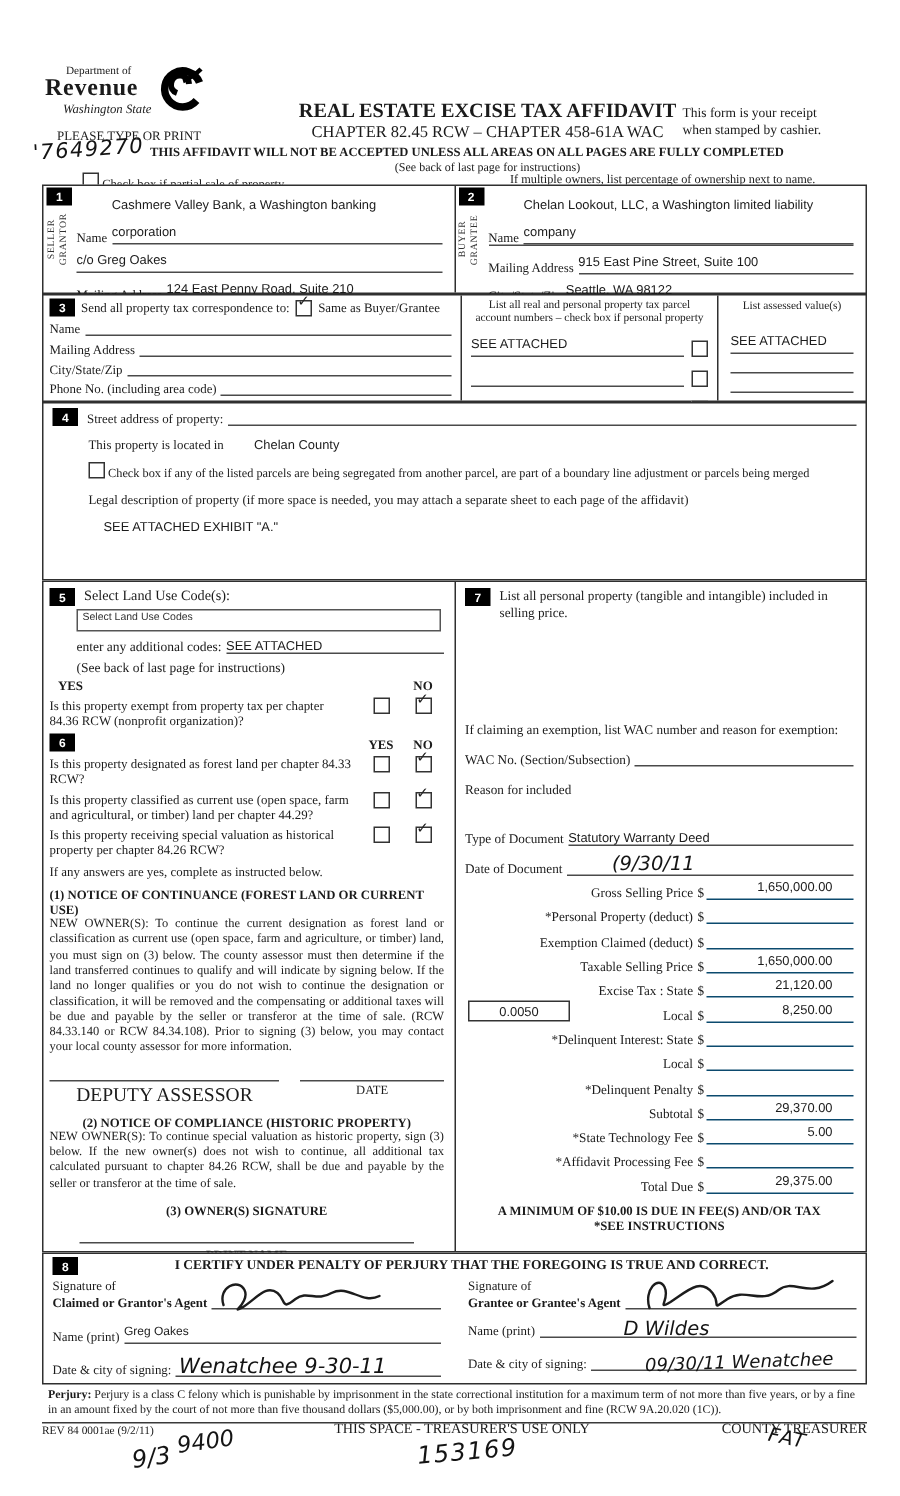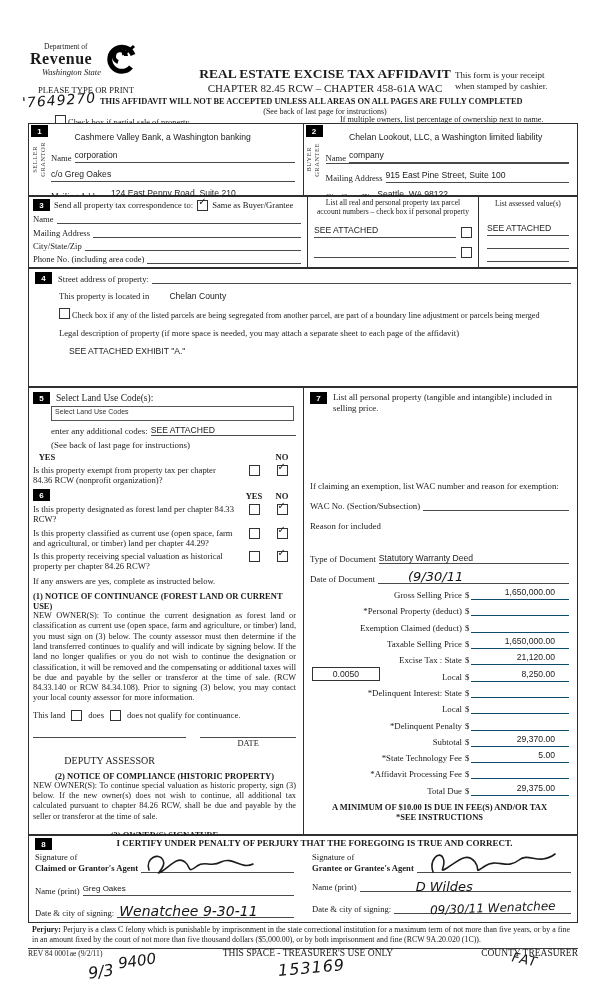--- a/index.html
+++ b/index.html
@@ -261,30 +261,23 @@
       <div class="qrow">
         <span class="qtext">Is this property receiving special valuation as historical property per chapter 84.26 RCW?</span>
         <span class="qcell"><span class="cb"></span></span>
         <span class="qcell"><span class="cb"><span class="mk">✓</span></span></span>
       </div>
       <div style="margin-top:5px;font-size:8.6px;">If any answers are yes, complete as instructed below.</div>
 
       <div class="ctit" style="margin-top:5px;text-align:left;">(1)  NOTICE OF CONTINUANCE  (FOREST LAND OR CURRENT USE)</div>
       <div class="para">NEW OWNER(S): To continue the current designation as forest land or classification as current use (open space, farm and agriculture, or timber) land, you must sign on (3) below. The county assessor must then determine if the land transferred continues to qualify and will indicate by signing below. If the land no longer qualifies or you do not wish to continue the designation or classification, it will be removed and the compensating or additional taxes will be due and payable by the seller or transferor at the time of sale. (RCW 84.33.140 or RCW 84.34.108). Prior to signing (3) below, you may contact your local county assessor for more information.</div>
 
-      <div style="margin-top:6px;font-size:8.6px;display:flex;align-items:center;gap:6px;">
-        <span>This land</span>
-        <span class="cb"></span>
-        <span>does</span>
-        <span class="cb"></span>
-        <span>does not qualify for continuance.</span>
-      </div>
 
       <div style="display:flex;gap:14px;margin-top:16px;">
-        <div style="flex:1.6;border-top:1px solid #4a4a4a;text-align:center;font-size:10px;padding-top:17px;">DEPUTY ASSESSOR</div>
+        <div style="flex:1.6;border-top:1px solid #4a4a4a;text-align:center;font-size:13px;padding-top:1px;">DEPUTY ASSESSOR</div>
         <div style="flex:1;border-top:1px solid #4a4a4a;text-align:center;font-size:8.4px;padding-top:1px;">DATE</div>
       </div>
 
       <div class="ctit" style="margin-top:5px;">(2)  NOTICE OF COMPLIANCE (HISTORIC PROPERTY)</div>
       <div class="para">NEW OWNER(S): To continue special valuation as historic property, sign (3) below. If the new owner(s) does not wish to continue, all additional tax calculated pursuant to chapter 84.26 RCW, shall be due and payable by the seller or transferor at the time of sale.</div>
 
       <div class="ctit" style="margin-top:8px;">(3)  OWNER(S) SIGNATURE</div>
       <div style="margin:16px 20px 0 20px;border-bottom:1px solid #4a4a4a;"></div>
       <div class="ctit" style="margin-top:2px;">PRINT NAME</div>
       <div style="margin:18px 20px 0 20px;border-bottom:1px solid #4a4a4a;"></div>

